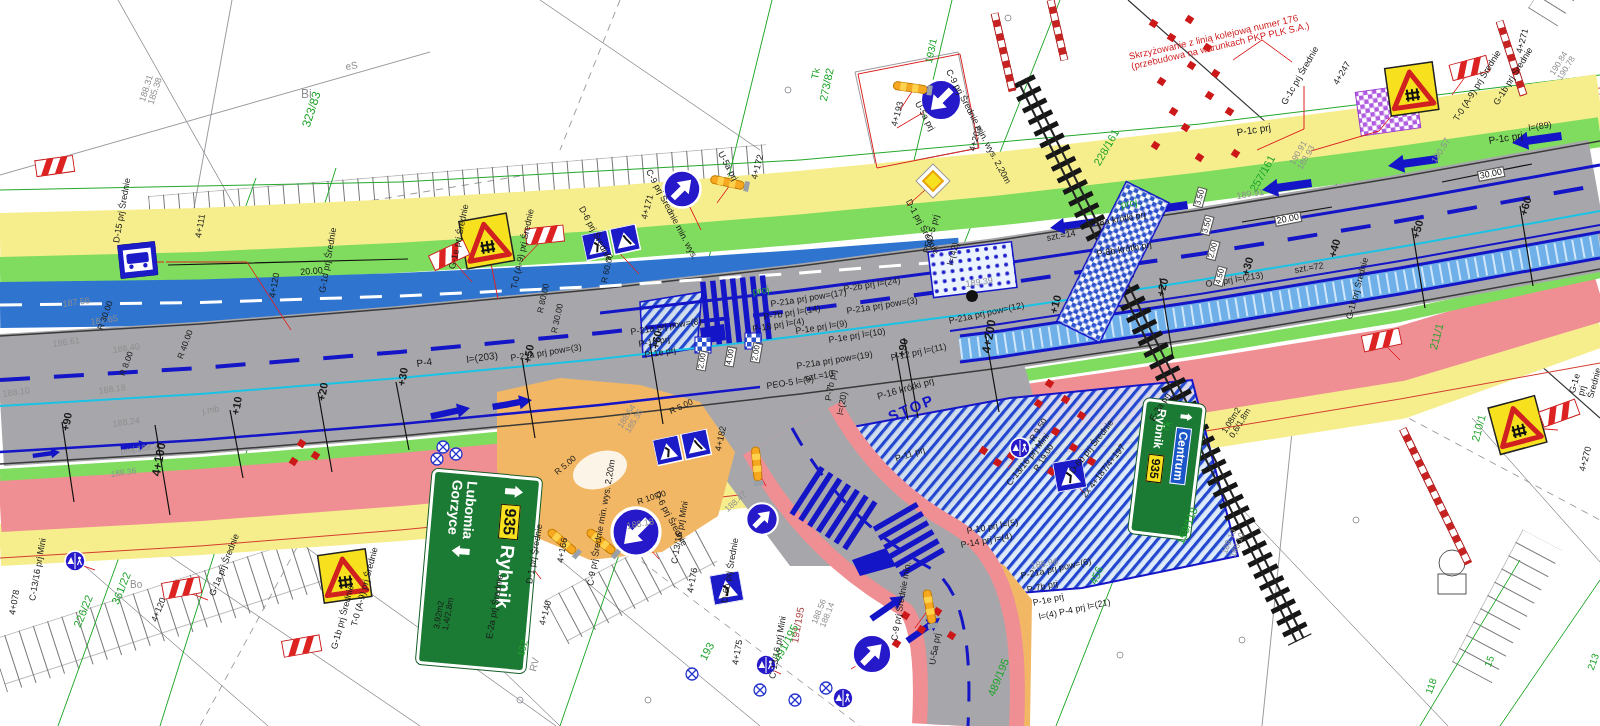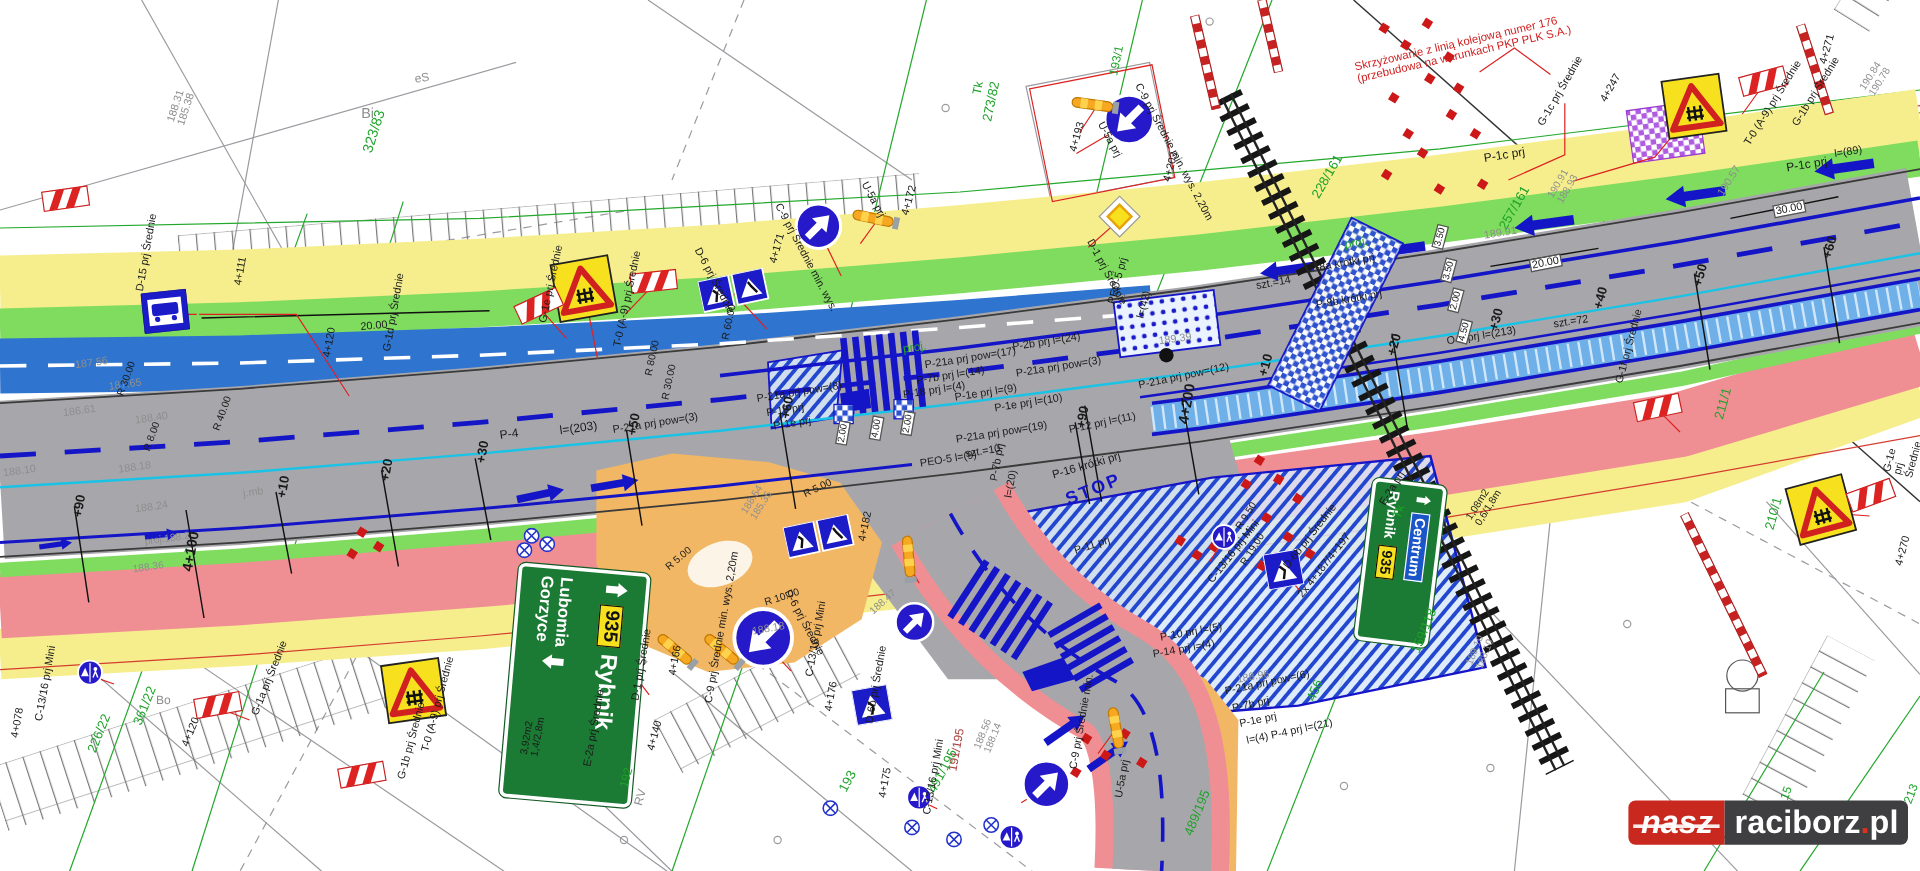--- a/index.html
+++ b/index.html
@@ -304,24 +304,20 @@
             <path d="M5 1 L9 6 L7 6 L7 13 L3 13 L3 6 L1 6 Z" fill="#fff"></path>
           </svg></span>
     <span class="chipblue">Centrum</span>
   </div>
   <div class="row">
     <span>Rybnik</span>
     <span class="chip935">935</span>
   </div>
 </div>
 
-<div id="wm">
-  <span class="wn">nasz</span>
-  <span class="wr"><span>raciborz</span><span class="dot">.</span><span>pl</span></span>
-</div>
 
 <span class="lbl c-y" style="left: 138px; top: 100px; font-size: 9px; transform: rotate(-72deg);">188.31
 185.38</span>
     <span class="lbl c-y" style="left: 301px; top: 88px; font-size: 12px; transform: rotate(0deg);">Bi</span>
     <span class="lbl c-y" style="left: 345px; top: 62px; font-size: 10px; transform: rotate(-8deg);">eS</span>
     <span class="lbl c-g" style="left: 300px; top: 125px; font-size: 12px; transform: rotate(-72deg);">323/83</span>
     <span class="lbl c-g" style="left: 810px; top: 78px; font-size: 10px; transform: rotate(-78deg);">Tk</span>
     <span class="lbl c-g" style="left: 818px; top: 100px; font-size: 11px; transform: rotate(-78deg);">273/82</span>
     <span class="lbl c-k" style="left: 890px; top: 125px; font-size: 9px; transform: rotate(-75deg);">4+193</span>
     <span class="lbl c-k" style="left: 952px; top: 68px; font-size: 9px; transform: rotate(62deg);">C-9 prj Średnie min. wys. 2,20m</span>

